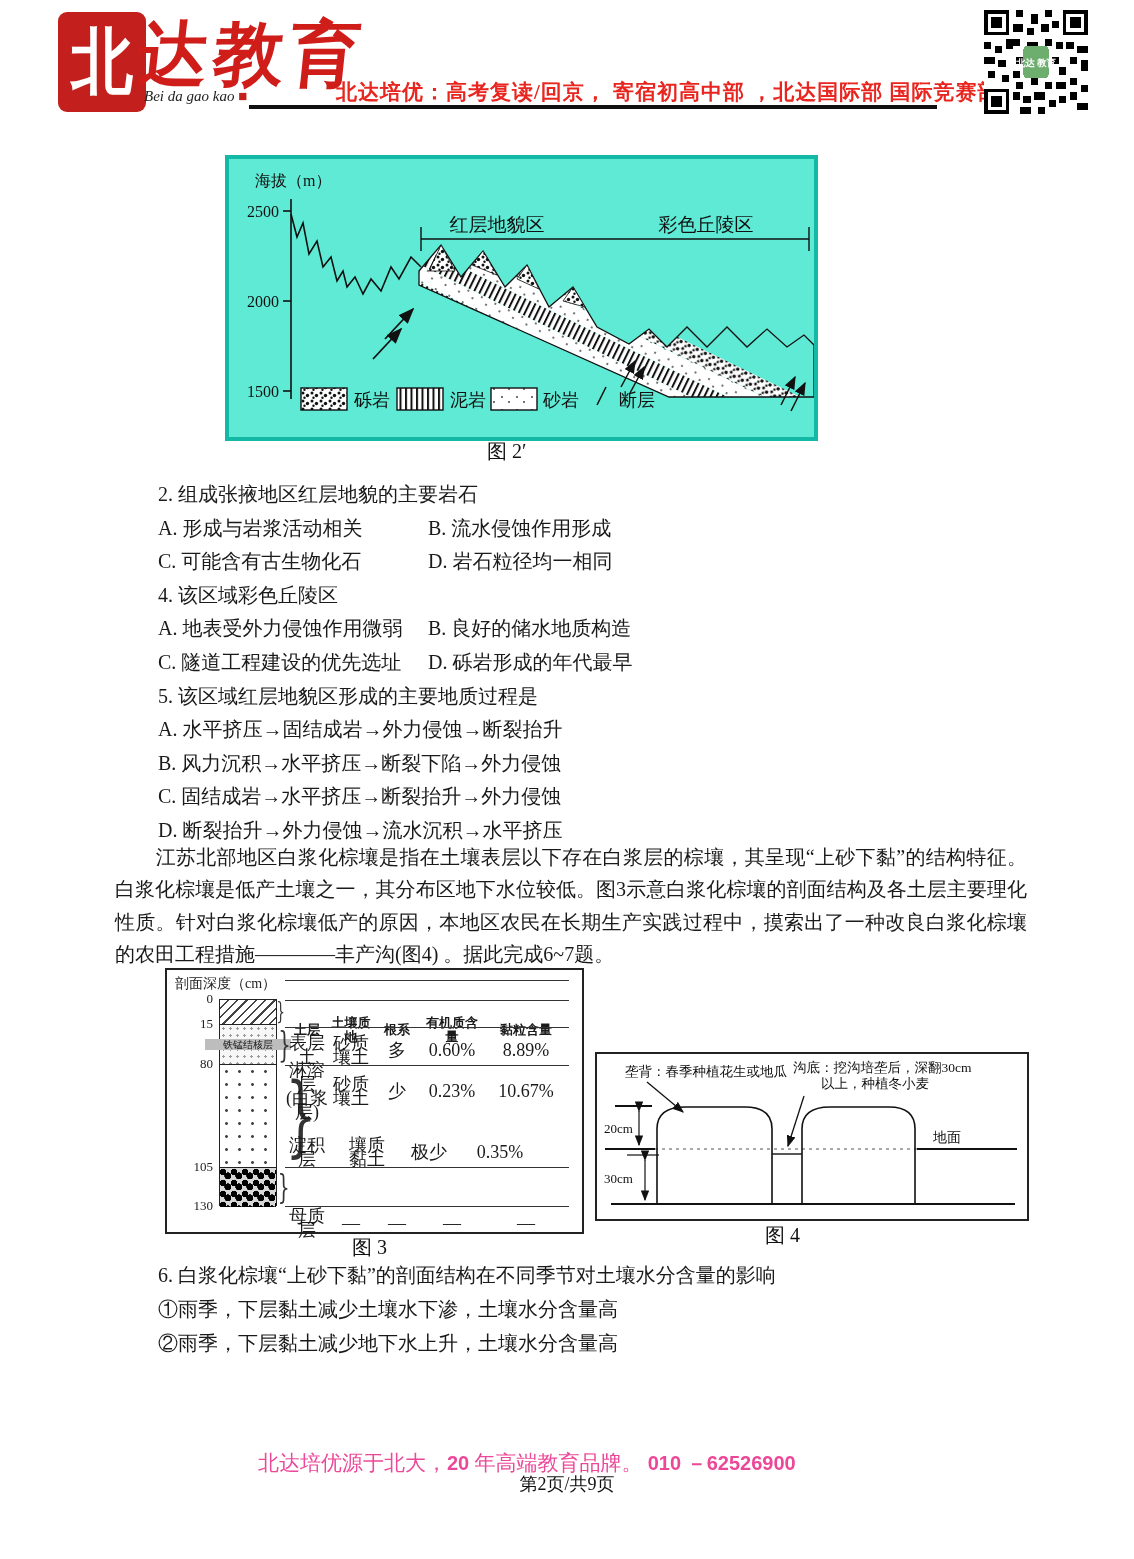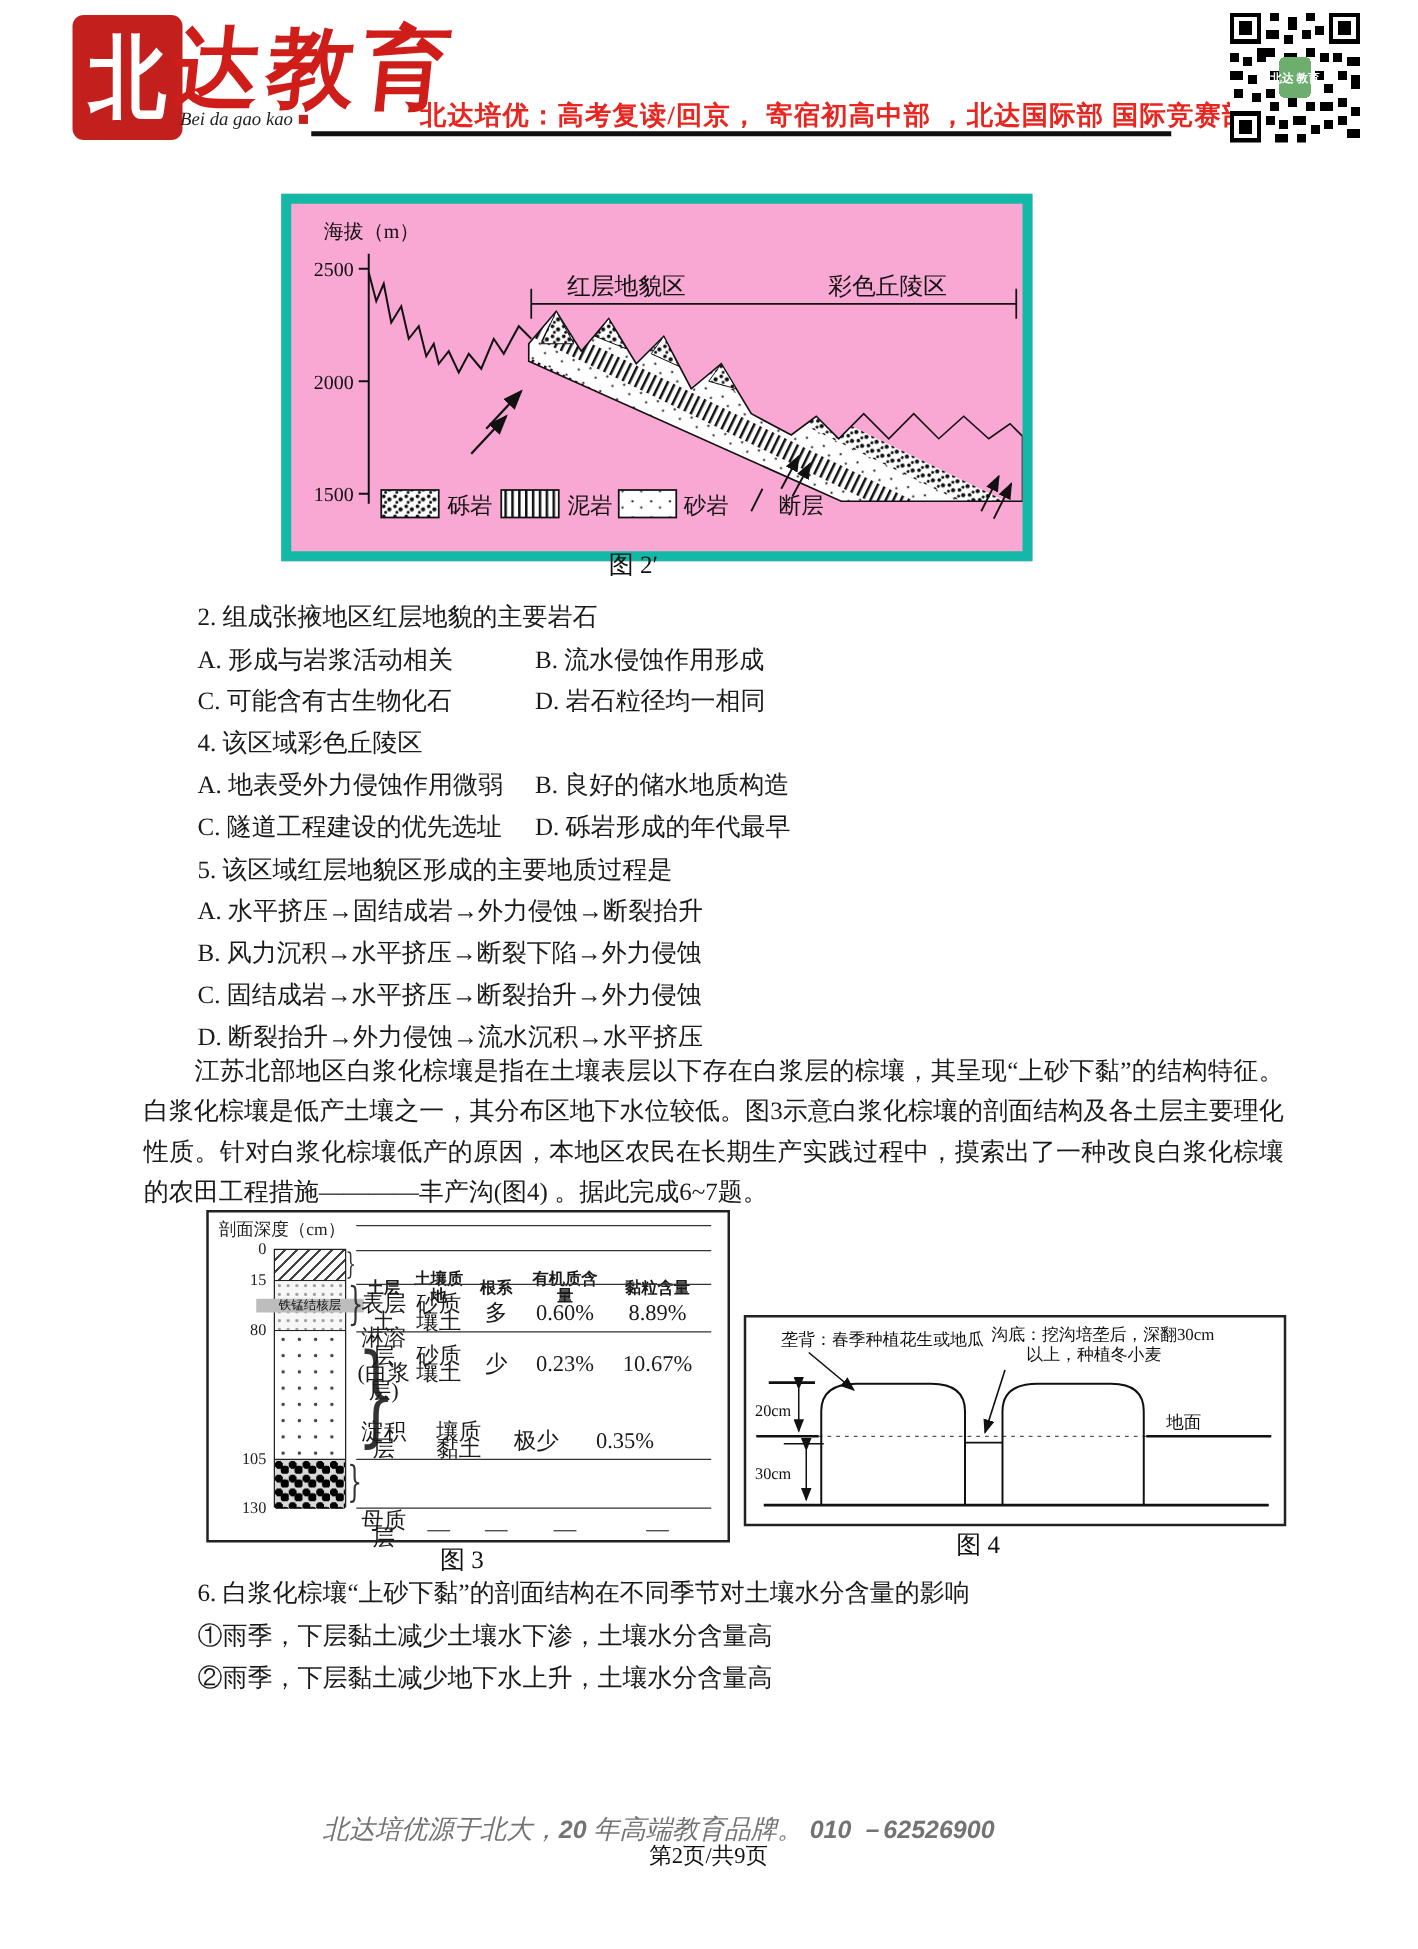--- a/index.html
+++ b/index.html
@@ -13,21 +13,21 @@
   .seal span{color:#fff;font-size:62px;font-weight:bold;font-family:"DejaVu Serif",serif;transform:scaleY(1.15);}
   .brand-script{left:138px;top:8px;font-size:70px;font-weight:bold;color:#cf1d1a;
         font-family:"DejaVu Serif",serif;transform:skewX(-6deg);letter-spacing:6px;}
   .brand-sub{left:144px;top:88px;font-size:15px;color:#222;font-style:italic;}
   .brand-sub b{color:#c3201d;font-style:normal;}
   .tagline{left:336px;top:78px;font-size:21px;color:#e8251f;font-weight:bold;letter-spacing:1px;}
   .hrule{left:249px;top:105px;width:688px;height:4px;background:#101010;}
   .qr{left:984px;top:10px;width:104px;height:104px;}
 
   
-  .figbox{border:8px solid #14b8a6;background:#f9a8d4;}
+  .figbox{border:4px solid #14b8a6;background:#5eead4;}
   .caption{font-size:20px;color:#111;}
 
   
   .qblock{left:158px;top:478px;width:880px;font-size:20px;line-height:33.6px;}
   .qline{white-space:nowrap;}
   .pair .c1{display:inline-block;width:270px;}
   .passage{left:103px;top:841px;width:912px;font-size:20px;line-height:32.3px;text-align:justify;margin-left:12px;}
   .q6block{left:158px;top:1258px;width:880px;font-size:20px;line-height:34px;}
 
   
@@ -48,21 +48,21 @@
   .f3table{left:118px;top:10px;width:284px;height:226px;}
   .f3line{position:absolute;left:0;width:100%;height:0;border-top:1.5px solid #333;}
   .f3row{position:absolute;left:0;width:100%;display:grid;grid-template-columns:44px 44px 48px 62px 86px;margin-top:36px;}
   .f3row div{display:flex;align-items:center;justify-content:center;text-align:center;font-size:18px;white-space:pre-line;line-height:14px;}
   .f3head div{font-weight:bold;font-size:13px;}
 
   
   .f4{left:595px;top:1052px;width:430px;height:165px;border:2px solid #222;}
 
   
-  .footer-red{left:258px;top:1449px;font-size:21px;color:#737373;white-space:nowrap;font-style:italic;}
+  .footer-red{left:258px;top:1449px;font-size:21px;color:#ec4899;white-space:nowrap;}
   .footer-red b{font-family:"Liberation Sans",sans-serif;font-size:20px;}
   .pageno{left:0;top:1472px;width:1134px;text-align:center;font-size:18px;color:#111;}
 </style>
 </head>
 <body>
 
 <div class="abs seal">
   <span>北</span>
 </div>
 <div class="abs brand-script">达教育</div>

